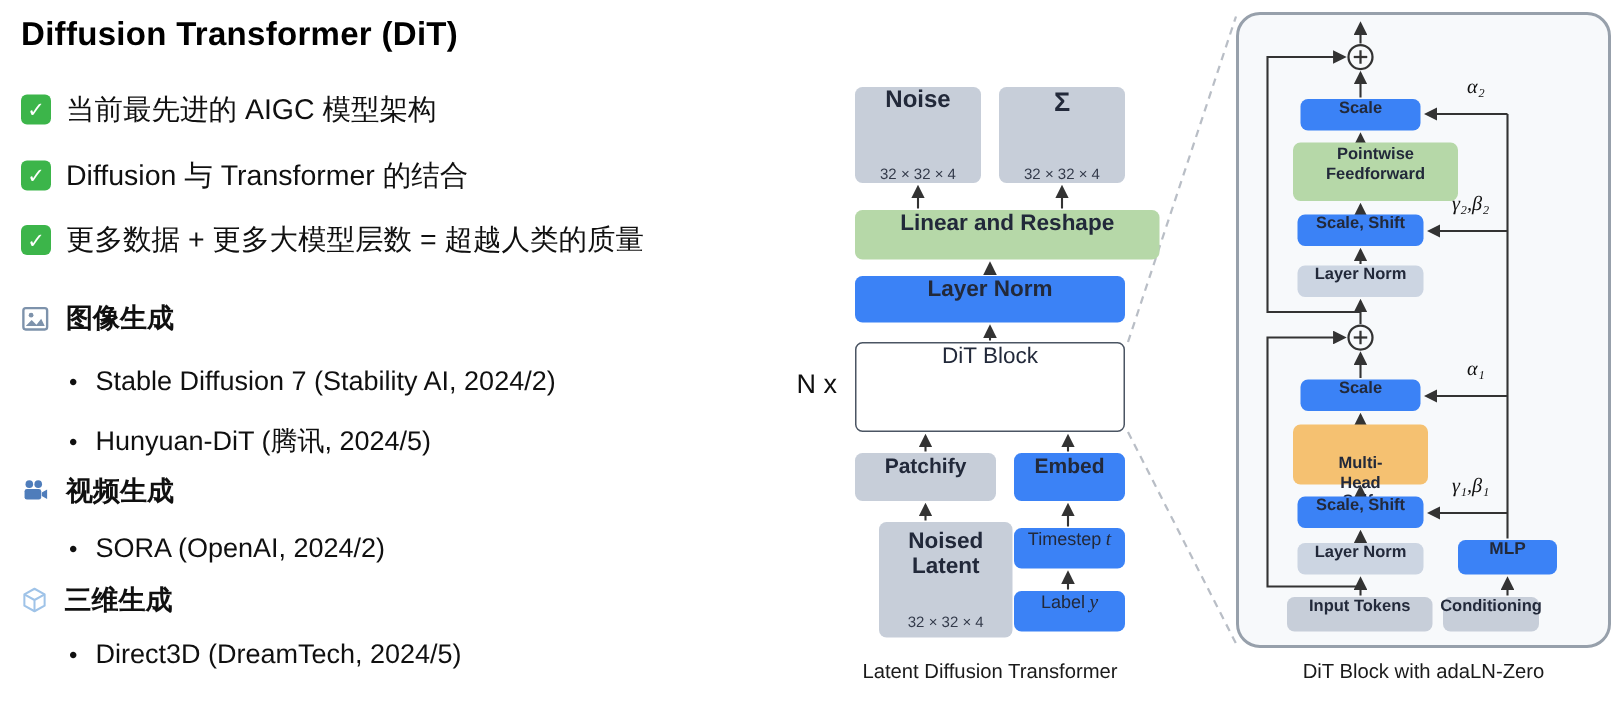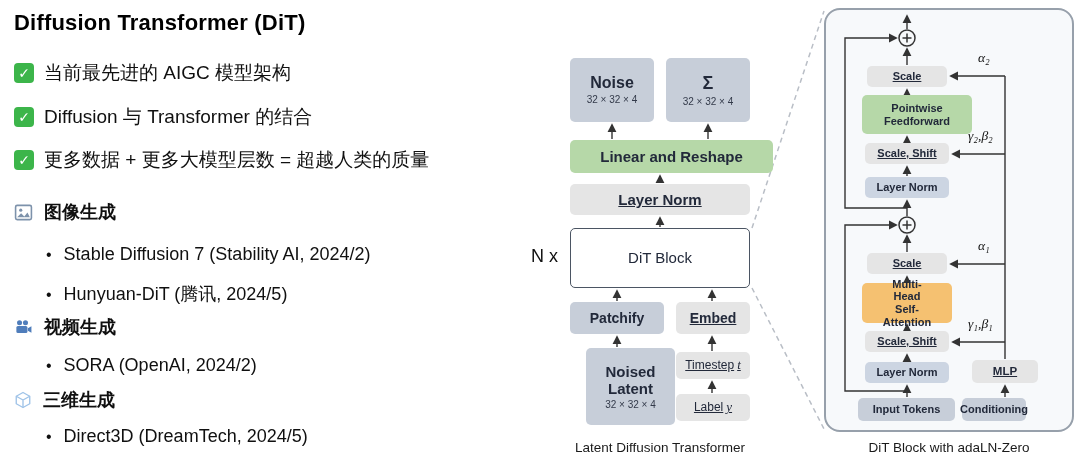--- a/index.html
+++ b/index.html
@@ -10,25 +10,25 @@
   
   .title { position:absolute; left:14px; top:10px; font-size:22px; font-weight:700; color:#000; letter-spacing:.2px; }
   .check-row { position:absolute; left:14px; display:flex; align-items:center; gap:10px; font-size:19px; color:#101010; white-space:nowrap; }
   .checkbox { width:20px; height:20px; flex:0 0 20px; background:#3cb54a; border-radius:4px; color:#fff;
               display:flex; align-items:center; justify-content:center; font-size:14px; font-weight:700; }
   .section-head { position:absolute; left:14px; display:flex; align-items:center; gap:11px; font-size:18px; font-weight:700; color:#101010; white-space:nowrap; }
   .bullet-row { position:absolute; left:46px; display:flex; align-items:baseline; gap:12px; font-size:18px; color:#101010; white-space:nowrap; }
   .bullet { font-size:16px; }
 
   
-  .box { position:absolute; display:flex; flex-direction:column; align-items:center; justify-content:center;
+  .box { position:absolute; display:flex; flex-direction:column; align-items:center; justify-content:space-between;
          text-align:center; border-radius:5px; color:#22293a; line-height:1.15; }
   .gray     { background:#c7ced9; }
   .green    { background:#b6d8a8; }
-  .blue     { background:#e5e5e5;text-decoration:underline; }
+  .blue     { background:#3b82f6; }
   .orange   { background:#f5c171; }
   .grayblue { background:#ccd5e2; }
   .white-box { background:#ffffff; border:1.7px solid #4b5563; }
   .lbl { font-weight:600; }
   .dims { font-size:10px; margin-top:2px; color:#333a4a; font-weight:400; }
   .caption { position:absolute; text-align:center; font-size:13.5px; color:#1a1a1a; }
   .n-label { position:absolute; left:531px; top:246px; font-size:18px; color:#101010; }
   .var-row { display:inline-flex; align-items:baseline; gap:3px; font-size:12px; font-weight:500; }
   .var-row i { font-family:"Liberation Serif","DejaVu Serif",serif; font-size:13px; }
 

